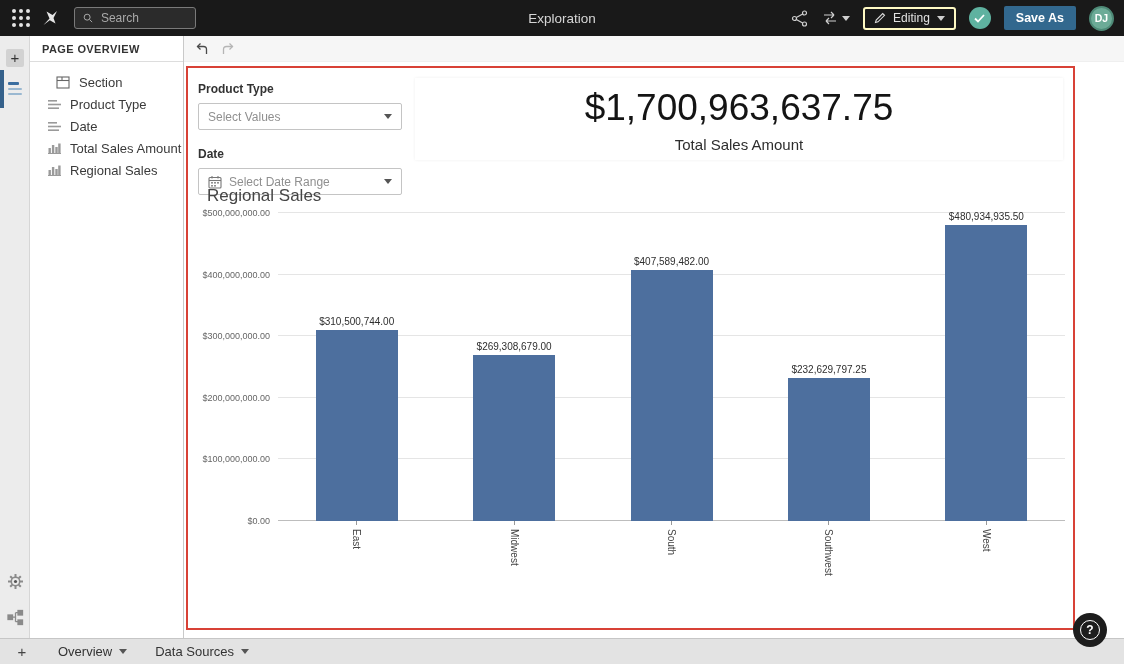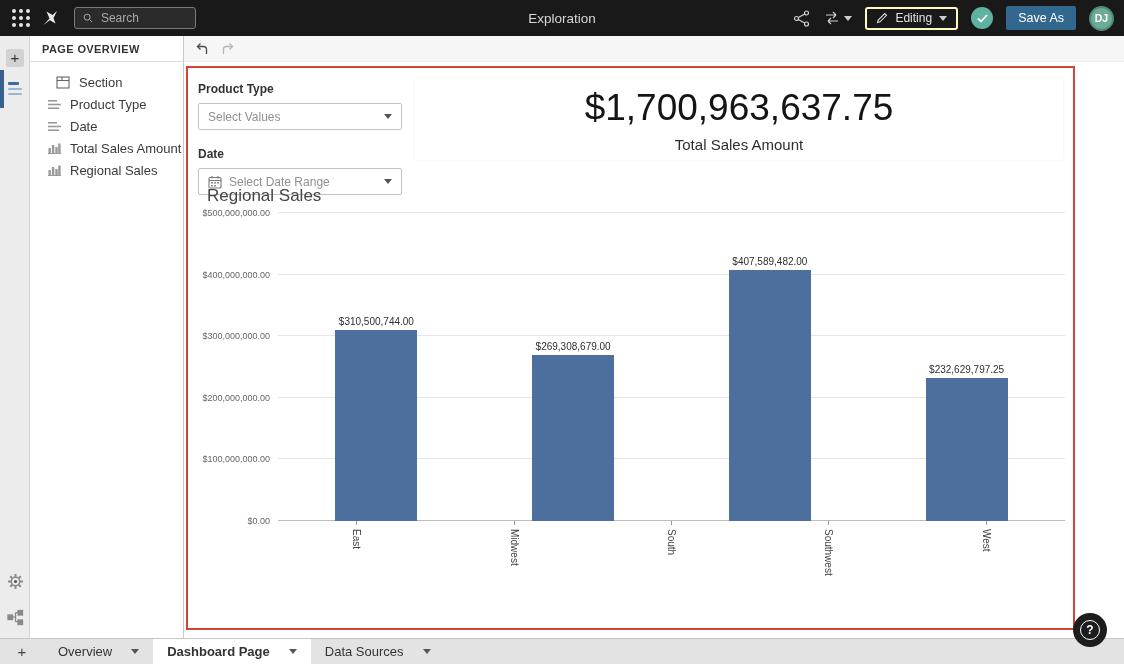--- a/index.html
+++ b/index.html
@@ -23,21 +23,21 @@
   .topbar-title{ position:absolute; left:0; right:0; text-align:center; font-size:13.5px; color:#d6d6d6; pointer-events:none;}
   .topbar-right{ margin-left:auto; display:flex; align-items:center; gap:13px; z-index:2;}
   .icon-btn{ display:flex; align-items:center; gap:3px; cursor:pointer; }
   .caret{ width:0; height:0; border-left:4px solid transparent; border-right:4px solid transparent; border-top:5px solid #cfcfcf; }
   .caret.dark{ border-top-color:#555; }
   .editing-pill{ display:flex; align-items:center; gap:7px; border:2px solid #fef9c3;
     border-radius:3px; height:23px; padding:0 9px; font-size:12px; color:#e2e2e2; cursor:pointer;}
   .check-circle{ width:22px; height:22px; border-radius:50%; background:#5fb2a0;
     display:flex; align-items:center; justify-content:center; cursor:pointer;}
   .saveas-btn{ background:#32688e; color:#fff; border:none; border-radius:2px; height:24px;
-    padding:0 12px; font-size:12.5px; font-weight:normal; font-family:"Liberation Sans",sans-serif; cursor:pointer;}
+    padding:0 12px; font-size:12.5px; font-weight:bold; font-family:"Liberation Sans",sans-serif; cursor:pointer;}
   .avatar{ width:25px; height:25px; border-radius:50%; background:#6cab97; border:2px solid #4e8a77;
     color:#fff; font-size:10.5px; font-weight:bold; display:flex; align-items:center; justify-content:center; cursor:pointer;}
   
   .middle{ display:flex; height:602px; }
   .rail{ width:30px; background:#ececec; border-right:1px solid #d6d6d6; position:relative; flex:none;}
   .rail-add{ position:absolute; top:13px; left:6px; width:18px; height:18px; background:#d2d2d2;
     border-radius:2px; color:#333; font-size:15px; line-height:17px; text-align:center; cursor:pointer;}
   .rail-indicator{ position:absolute; left:0; top:34px; width:4px; height:38px; background:#35618b;}
   .rail-objects{ position:absolute; top:46px; left:8px; cursor:pointer;}
   .rail-objects i{ display:block; border-radius:1px;}
@@ -83,21 +83,21 @@
     color:#2e2e2e; white-space:nowrap; }
   .xlabels{ position:absolute; left:90px; top:453px; width:787px; height:86px; display:flex; }
   .x-cell{ flex:1; display:flex; flex-direction:column; align-items:center; }
   .x-tick{ width:1px; height:4px; background:#999; }
   .x-label{ writing-mode:vertical-rl; font-size:10px; color:#444; margin-top:4px; }
   
   .tabbar{ height:26px; background:#e3e3e3; border-top:1px solid #c6c6c6; display:flex;
     align-items:stretch; font-size:13px; color:#333; }
   .tab-add{ width:44px; display:flex; align-items:center; justify-content:center;
     font-size:15px; color:#444; cursor:pointer;}
-  .tab{ display:flex; align-items:center; gap:19px; padding:0 14px; cursor:pointer; }
+  .tab{ display:flex; align-items:center; gap:7px; padding:0 14px; cursor:pointer; }
   .tab.active{ background:#fff; font-weight:bold; }
   
   .help-fab{ position:absolute; left:1073px; top:613px; width:34px; height:34px; border-radius:50%;
     background:#1d1d1d; display:flex; align-items:center; justify-content:center; z-index:20; cursor:pointer;}
   .help-inner{ width:20px; height:20px; border-radius:50%; border:1.5px solid #fff; color:#fff;
     font-size:12px; font-weight:bold; display:flex; align-items:center; justify-content:center;}
 </style>
 </head>
 <body>
 
@@ -331,20 +331,24 @@
               <div class="bar" style="height: 53.8617%; background: rgb(77, 111, 158);"></div>
             </div>
             <div class="bar-col">
               <div class="bar-value" style="bottom: calc(81.5179% + 3px);">$407,589,482.00</div>
               <div class="bar" style="height: 81.5179%; background: rgb(77, 111, 158);"></div>
             </div>
             <div class="bar-col">
               <div class="bar-value" style="bottom: calc(46.526% + 3px);">$232,629,797.25</div>
               <div class="bar" style="height: 46.526%; background: rgb(77, 111, 158);"></div>
             </div>
+            <div class="bar-col">
+              <div class="bar-value" style="bottom: calc(96.187% + 3px);">$480,934,935.50</div>
+              <div class="bar" style="height: 96.187%; background: rgb(77, 111, 158);"></div>
+            </div>
           </div>
       </div>
       <div class="xlabels">
           <div class="x-cell">
             <div class="x-tick"></div>
             <div class="x-label">East</div>
           </div>
           <div class="x-cell">
             <div class="x-tick"></div>
             <div class="x-label">Midwest</div>
@@ -365,24 +369,20 @@
     </div>
   </div>
 </div>
 
 <footer class="tabbar">
   <div class="tab-add">+</div>
   <div class="tab">
     <span>Overview</span>
     <span class="caret dark"></span>
   </div>
-  <div class="tab active">
-    <span>Dashboard Page</span>
-    <span class="caret dark"></span>
-  </div>
   <div class="tab">
     <span>Data Sources</span>
     <span class="caret dark"></span>
   </div>
 </footer>
 
 <div class="help-fab">
   <div class="help-inner">?</div>
 </div>
 

